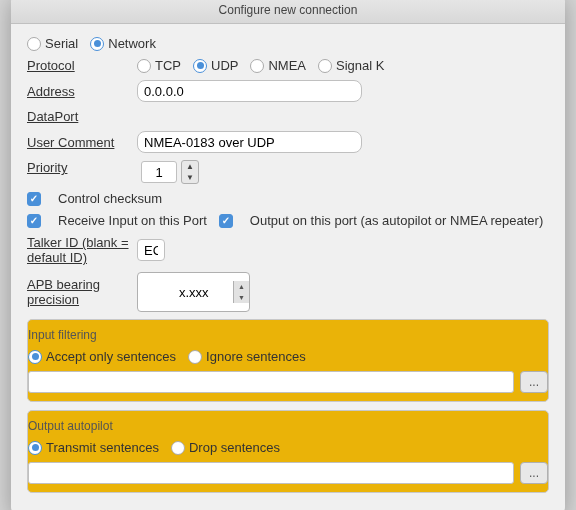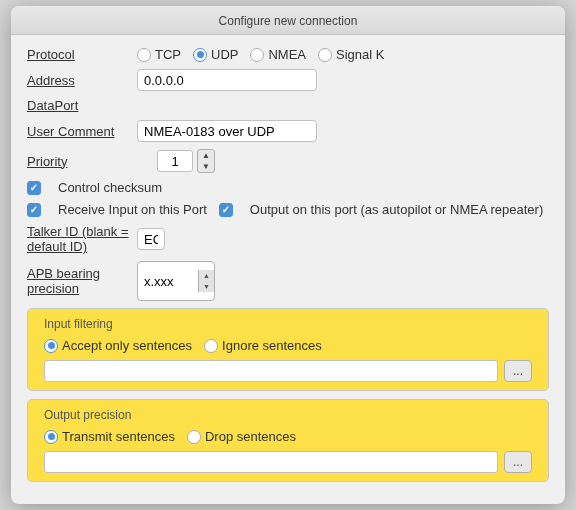--- a/index.html
+++ b/index.html
@@ -90,21 +90,21 @@
     
     .text-input {
       border: 1px solid #c0c0c0;
       border-radius: 4px;
       background: #fff;
       padding: 2px 6px;
       font-size: 13px;
       height: 22px;
       outline: none;
     }
-    .input-wide { width: 180px; }
+    .input-wide { width: 225px; border-radius: 8px; }
     .input-small { width: 28px; }
     
     .stepper-wrapper {
       display: flex;
       align-items: center;
       gap: 4px;
     }
     .stepper-input {
       width: 36px;
       text-align: center;
@@ -174,44 +174,45 @@
       background: #fff;
       overflow: hidden;
     }
     .select-text {
       padding: 18px 6px;
       font-size: 13px;
       height: 38px;
       display: flex;
       align-items: center;
       min-width: 60px;
+      margin-left: 35px;
     }
     .select-arrows {
       display: flex;
       flex-direction: column;
       background: #e2e2e2;
       border-left: 1px solid #b0b0b0;
       height: 22px;
     }
     .select-btn {
       flex: 1;
       display: flex;
       align-items: center;
       justify-content: center;
       font-size: 7px;
       cursor: pointer;
       padding: 0 4px;
       color: #555;
     }
     
     .filter-section {
-      background: #fde047;
+      background: #eab308;
       border: 1px solid #c8c8c8;
       border-radius: 5px;
-      padding: 8px 16px;
+      padding: 8px 0;
       margin-bottom: 8px;
     }
     .filter-title {
       font-size: 12px;
       color: #555;
       margin-bottom: 7px;
     }
     .filter-row {
       display: flex;
       align-items: center;
@@ -242,34 +243,48 @@
       display: flex;
       align-items: center;
       justify-content: center;
       cursor: pointer;
       font-size: 12px;
       color: #555;
       flex-shrink: 0;
     }
     .priority-row {
       display: flex;
-      align-items: center;
-      gap: 20px;
+      gap: 4px;
       margin-bottom: 7px;
     }
   </style>
 </head>
 <body>
 
 <div class="window">
   <div class="title-bar">
     <span>Configure new connection</span>
   </div>
   <div class="content">
 
+    <div class="row">
+      <div class="radio-group">
+        <div class="radio-item">
+          <div class="radio-outer">
+          </div>
+          <span class="radio-label">Serial</span>
+        </div>
+        <div class="radio-item">
+          <div class="radio-outer selected">
+            <div class="radio-inner"></div>
+          </div>
+          <span class="radio-label">Network</span>
+        </div>
+      </div>
+    </div>
 
     <div class="row">
       <div class="row-label">Protocol</div>
       <div class="row-content">
         <div class="radio-group">
           <div class="radio-item">
             <div class="radio-outer"></div>
             <span class="radio-label">TCP</span>
           </div>
           <div class="radio-item">
@@ -377,21 +392,21 @@
           <span class="radio-label">Ignore sentences</span>
         </div>
       </div>
       <div class="filter-input-row">
         <input class="filter-text-input" type="text" value="" style="">
         <button class="dots-btn">...</button>
       </div>
     </div>
 
     <div class="filter-section">
-      <div class="filter-title">Output precision</div>
+      <div class="filter-title">Output autopilot</div>
       <div class="filter-row">
         <div class="radio-item">
           <div class="radio-outer selected">
             <div class="radio-inner"></div>
           </div>
           <span class="radio-label">Transmit sentences</span>
         </div>
         <div class="radio-item">
           <div class="radio-outer"></div>
           <span class="radio-label">Drop sentences</span>

